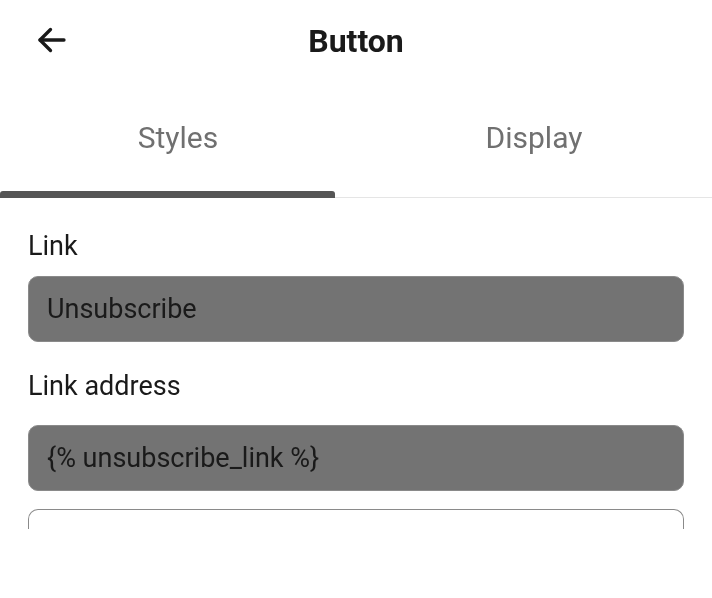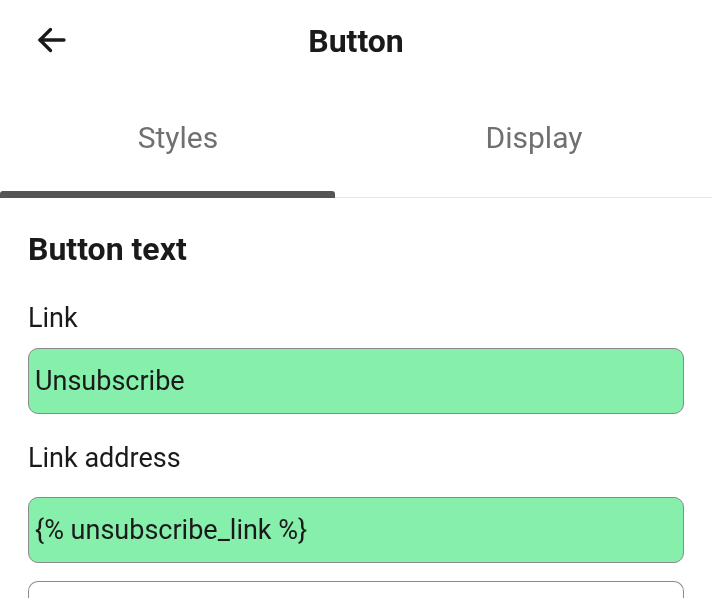--- a/index.html
+++ b/index.html
@@ -80,26 +80,26 @@
     }
     .field-label {
       font-size: 27px;
       color: #1a1a1a;
       margin-bottom: 14px;
       font-weight: 400;
     }
     .text-input {
       width: 100%;
       font-size: 27px;
-      padding: 16px 6px;
+      padding: 16px 18px;
       border: 1px solid #8a8a8a;
       border-radius: 10px;
       font-family: inherit;
       color: #1a1a1a;
-      background: #86efac;
+      background: #737373;
       margin-bottom: 28px;
     }
     .text-input:last-of-type {
       margin-bottom: 18px;
       margin-top: 9px;
     }
     .partial-input {
       width: 100%;
       height: 20px;
       border: 1px solid #8a8a8a;
@@ -120,21 +120,20 @@
   </button>
   <div class="header-title">Button</div>
 </div>
 
 <div class="tabs">
   <button class="tab active">Styles</button>
   <button class="tab">Display</button>
 </div>
 
 <div class="content">
-  <h2 class="section-title">Button text</h2>
 
   <div class="field-label">Link</div>
   <input type="text" class="text-input" value="Unsubscribe" style="">
 
   <div class="field-label">Link address</div>
   <input type="text" class="text-input" value="{% unsubscribe_link %}" style="">
 
   <div class="partial-input"></div>
 </div>
 

